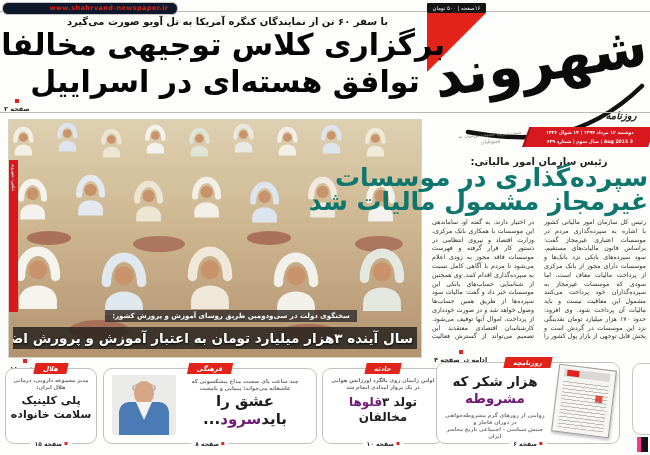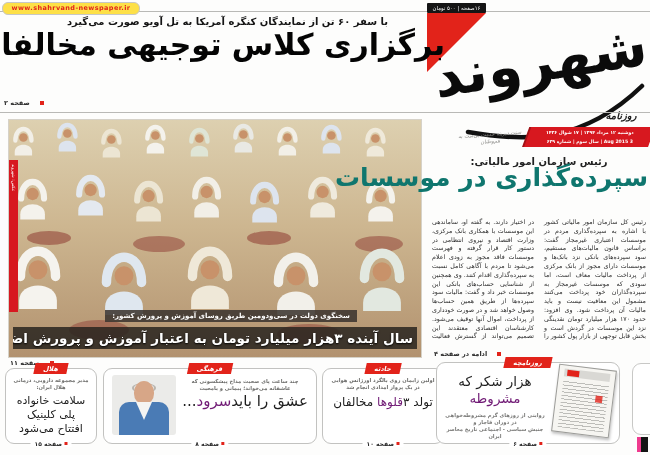--- a/index.html
+++ b/index.html
@@ -2,22 +2,22 @@
 <html lang="fa"><head>
 <meta charset="utf-8">
 <style>
   html,body{margin:0;padding:0;background:#e9e9e7;font-family:"DejaVu Sans",sans-serif;}
   #page{position:relative;width:650px;height:455px;background:#fdfdfc;overflow:hidden;direction:rtl;}
   .hairline{position:absolute;height:1px;background:#b9b9b6;}
   .red{color:#701a75;text-align:right;}
 
   
   .url-pill{position:absolute;left:2px;top:2px;width:136px;height:11px;border:1px solid #c7c7c5;border-radius:6px;
-    background:#fde047;color:#e2231a;font-size:6.5px;font-weight:bold;line-height:11px;text-align:center;
-    letter-spacing:.4px;direction:ltr;white-space:nowrap;overflow:hidden;}
+    background:#0f172a;color:#e2231a;font-size:6.5px;font-weight:bold;line-height:11px;text-align:center;
+    letter-spacing:.4px;direction:ltr;white-space:nowrap;overflow:hidden;padding-left:38px;}
   .info-badge{position:absolute;left:427px;top:3px;width:59px;height:10px;background:#151515;color:#fff;
     font-size:5.4px;line-height:10px;text-align:center;border-radius:1px;white-space:nowrap;overflow:hidden;}
   .corner-flag{position:absolute;left:427px;top:13px;width:59px;height:59px;background:#e2231a;
     clip-path:polygon(0 0,100% 0,0 100%);}
   .logo{position:absolute;left:470px;top:6px;width:178px;height:112px;text-align:center;font-weight:bold;
     font-size:56px;line-height:106px;color:#0b0b0b;transform:rotate(-9deg);letter-spacing:-2px;white-space:nowrap;}
   .logo-swoosh{position:absolute;left:432px;top:78px;width:216px;height:76px;pointer-events:none;}
   .logo-type{position:absolute;left:596px;top:110px;width:50px;text-align:center;font-size:10px;
     font-style:italic;font-weight:bold;color:#1c1c1c;}
   .tagline{position:absolute;left:452px;top:131px;width:76px;text-align:center;font-size:5.2px;
@@ -25,21 +25,21 @@
   .date-band{position:absolute;left:524px;top:127px;width:124px;height:20px;background:#d7181f;
     transform:skewX(-20deg);transform-origin:bottom left;box-shadow:-2px 0 0 #a21116;}
   .date-band .inner{transform:skewX(20deg);color:#fff;font-weight:bold;font-size:4.6px;line-height:9px;
     text-align:center;padding-top:1px;white-space:nowrap;overflow:hidden;}
 
   
   .lead-kicker{position:absolute;left:15px;top:16px;width:425px;text-align:center;font-size:10px;
     font-weight:bold;color:#151515;}
   .lead-head{position:absolute;left:5px;top:26px;width:440px;text-align:center;font-weight:bold;
     color:#040404;font-size:30px;line-height:37px;letter-spacing:-.5px;white-space:nowrap;}
-  .pref{position:absolute;display:flex;align-items:center;gap:10px;font-size:6.5px;font-weight:bold;color:#2a2a2a;}
+  .pref{position:absolute;display:flex;align-items:center;gap:2px;font-size:6.5px;font-weight:bold;color:#2a2a2a;flex-direction:column;}
   .pref .d{width:4px;height:4px;background:#e2231a;display:inline-block;flex:0 0 auto;}
 
   
   .photo{position:absolute;left:8px;top:119px;width:412px;height:237px;overflow:hidden;
     background:linear-gradient(180deg,#ddd0b0 0%,#cdb690 45%,#b2926f 100%);border:1px solid #d6d2c8;}
   .ribbon{position:absolute;left:0;top:40px;width:9px;height:152px;background:#d7181f;z-index:3;}
   .ribbon span{display:block;writing-mode:vertical-rl;color:#fff;font-size:4.4px;line-height:9px;
     margin:4px auto 0;white-space:nowrap;}
   .cap-kicker{position:absolute;right:64px;bottom:35px;background:rgba(60,54,48,.88);color:#fff;
     font-size:7px;font-weight:bold;padding:2px 7px;z-index:3;white-space:nowrap;}
@@ -56,21 +56,21 @@
     font-size:6.3px;line-height:8.8px;text-align:justify;color:#2d2d2d;overflow:hidden;}
 
   
   .bx{position:absolute;border:1px solid #c2c2c0;border-radius:9px;background:#fff;}
   .bx .lbl{position:absolute;top:-6px;left:50%;transform:translateX(-50%) skewX(-12deg);background:#e2231a;
     color:#fff;font-size:6.5px;font-weight:bold;padding:1.5px 9px;white-space:nowrap;z-index:2;}
   .bref{position:absolute;bottom:-4px;left:50%;transform:translateX(-50%);background:#fff;padding:0 4px;
     font-size:6px;font-weight:bold;color:#2a2a2a;white-space:nowrap;display:flex;align-items:center;gap:2px;z-index:2;}
   .bref .d{width:3.5px;height:3.5px;background:#e2231a;display:inline-block;}
   .bx .kick{font-size:5.2px;line-height:7px;color:#6e6e6c;text-align:center;font-weight:bold;}
-  .bx .hl{font-weight:normal;color:#1d1d1d;text-align:center;}
+  .bx .hl{font-weight:bold;color:#1d1d1d;text-align:center;}
 
   
   .portrait{position:absolute;left:8px;top:6px;width:64px;height:60px;background:#ebebe9;border-radius:3px;overflow:hidden;}
   .portrait .head{position:absolute;left:22px;top:6px;width:20px;height:23px;background:#d7a687;border-radius:50% 50% 45% 45%;}
   .portrait .hair{position:absolute;left:20px;top:8px;width:24px;height:10px;border-radius:50%;
     background:transparent;box-shadow:inset 2px 0 0 #b9b5af, inset -2px 0 0 #b9b5af;}
   .portrait .body{position:absolute;left:7px;top:27px;width:50px;height:33px;background:#4a7bb5;border-radius:10px 10px 0 0;}
   .portrait .shirt{position:absolute;left:24px;top:27px;width:16px;height:18px;background:#f4f4f2;
     clip-path:polygon(0 0,100% 0,50% 100%);}
 
@@ -109,20 +109,21 @@
   <div class="date-band">
     <div class="inner">
       <div>دوشنبه ۱۲ مرداد ۱۳۹۴ | ۱۷ شوال ۱۴۳۶</div>
       <div>3 Aug 2015 | سال سوم | شماره ۶۳۹</div>
     </div>
   </div>
 
   <div class="lead-kicker">با سفر ۶۰ تن از نمایندگان کنگره آمریکا به تل آویو صورت می‌گیرد</div>
   <div class="lead-head">
     <div>برگزاری کلاس توجیهی مخالفان</div>
+    <div>توافق هسته‌ای در اسراییل</div>
   </div>
   <span class="pref" style="left:4px;top:99px;">
     <i class="d"></i>
     <b>صفحه ۲</b>
   </span>
 
   <div class="hairline" style="left:0;top:112px;width:650px;"></div>
 
   <div class="photo">
     <svg width="412" height="237" viewBox="0 0 412 237">
@@ -172,34 +173,34 @@
     <div class="cap-main">سال آینده ۳هزار میلیارد تومان به اعتبار آموزش و پرورش اضافه می‌شود</div>
   </div>
   <span class="pref" style="left:10px;top:359px;">
     <i class="d"></i>
     <b>صفحه ۱۱</b>
   </span>
 
   <div class="tax-kicker">رئیس سازمان امور مالیاتی:</div>
   <div class="tax-head">
     <div>سپرده‌گذاری در موسسات</div>
+    <div>غیرمجاز مشمول مالیات شد</div>
   </div>
   <div class="tax-body">رئیس کل سازمان امور مالیاتی کشور با اشاره به سپرده‌گذاری مردم در موسسات اعتباری غیرمجاز گفت: براساس قانون مالیات‌های مستقیم، سود سپرده‌های بانکی نزد بانک‌ها و موسسات دارای مجوز از بانک مرکزی از پرداخت مالیات معاف است، اما سودی که موسسات غیرمجاز به سپرده‌گذاران خود پرداخت می‌کنند مشمول این معافیت نیست و باید مالیات آن پرداخت شود. وی افزود: حدود ۱۷۰ هزار میلیارد تومان نقدینگی نزد این موسسات در گردش است و بخش قابل توجهی از بازار پول کشور را در اختیار دارند. به گفته او، ساماندهی این موسسات با همکاری بانک مرکزی، وزارت اقتصاد و نیروی انتظامی در دستور کار قرار گرفته و فهرست موسسات فاقد مجوز به زودی اعلام می‌شود تا مردم با آگاهی کامل نسبت به سپرده‌گذاری اقدام کنند. وی همچنین از شناسایی حساب‌های بانکی این موسسات خبر داد و گفت: مالیات سود سپرده‌ها از طریق همین حساب‌ها وصول خواهد شد و در صورت خودداری از پرداخت، اموال آنها توقیف می‌شود. کارشناسان اقتصادی معتقدند این تصمیم می‌تواند از گسترش فعالیت موسسات غیرمجاز جلوگیری کند و امنیت سپرده‌های مردم را افزایش دهد.</div>
   <span class="pref" style="left:434px;top:350px;">
     <i class="d"></i>
     <b>ادامه در صفحه ۴</b>
   </span>
 
   <div class="bx" style="left:5px;top:368px;width:90px;height:74px;">
     <span class="lbl">هلال</span>
     <div class="kick" style="margin-top:8px;padding:0 4px;">مدیر مجموعه دارویی، درمانی هلال ایران:</div>
     <div class="hl" style="font-size:11px;line-height:14px;margin-top:3px;">
+      <div>پلی کلینیک</div>
       <div>سلامت خانواده</div>
-      <div>پلی کلینیک</div>
-      <div>افتتاح می‌شود</div>
     </div>
     <span class="bref">
       <i class="d"></i>
       <b>صفحه ۱۵</b>
     </span>
   </div>
 
   <div class="bx" style="left:103px;top:368px;width:212px;height:74px;">
     <span class="lbl">فرهنگی</span>
     <div class="portrait">

